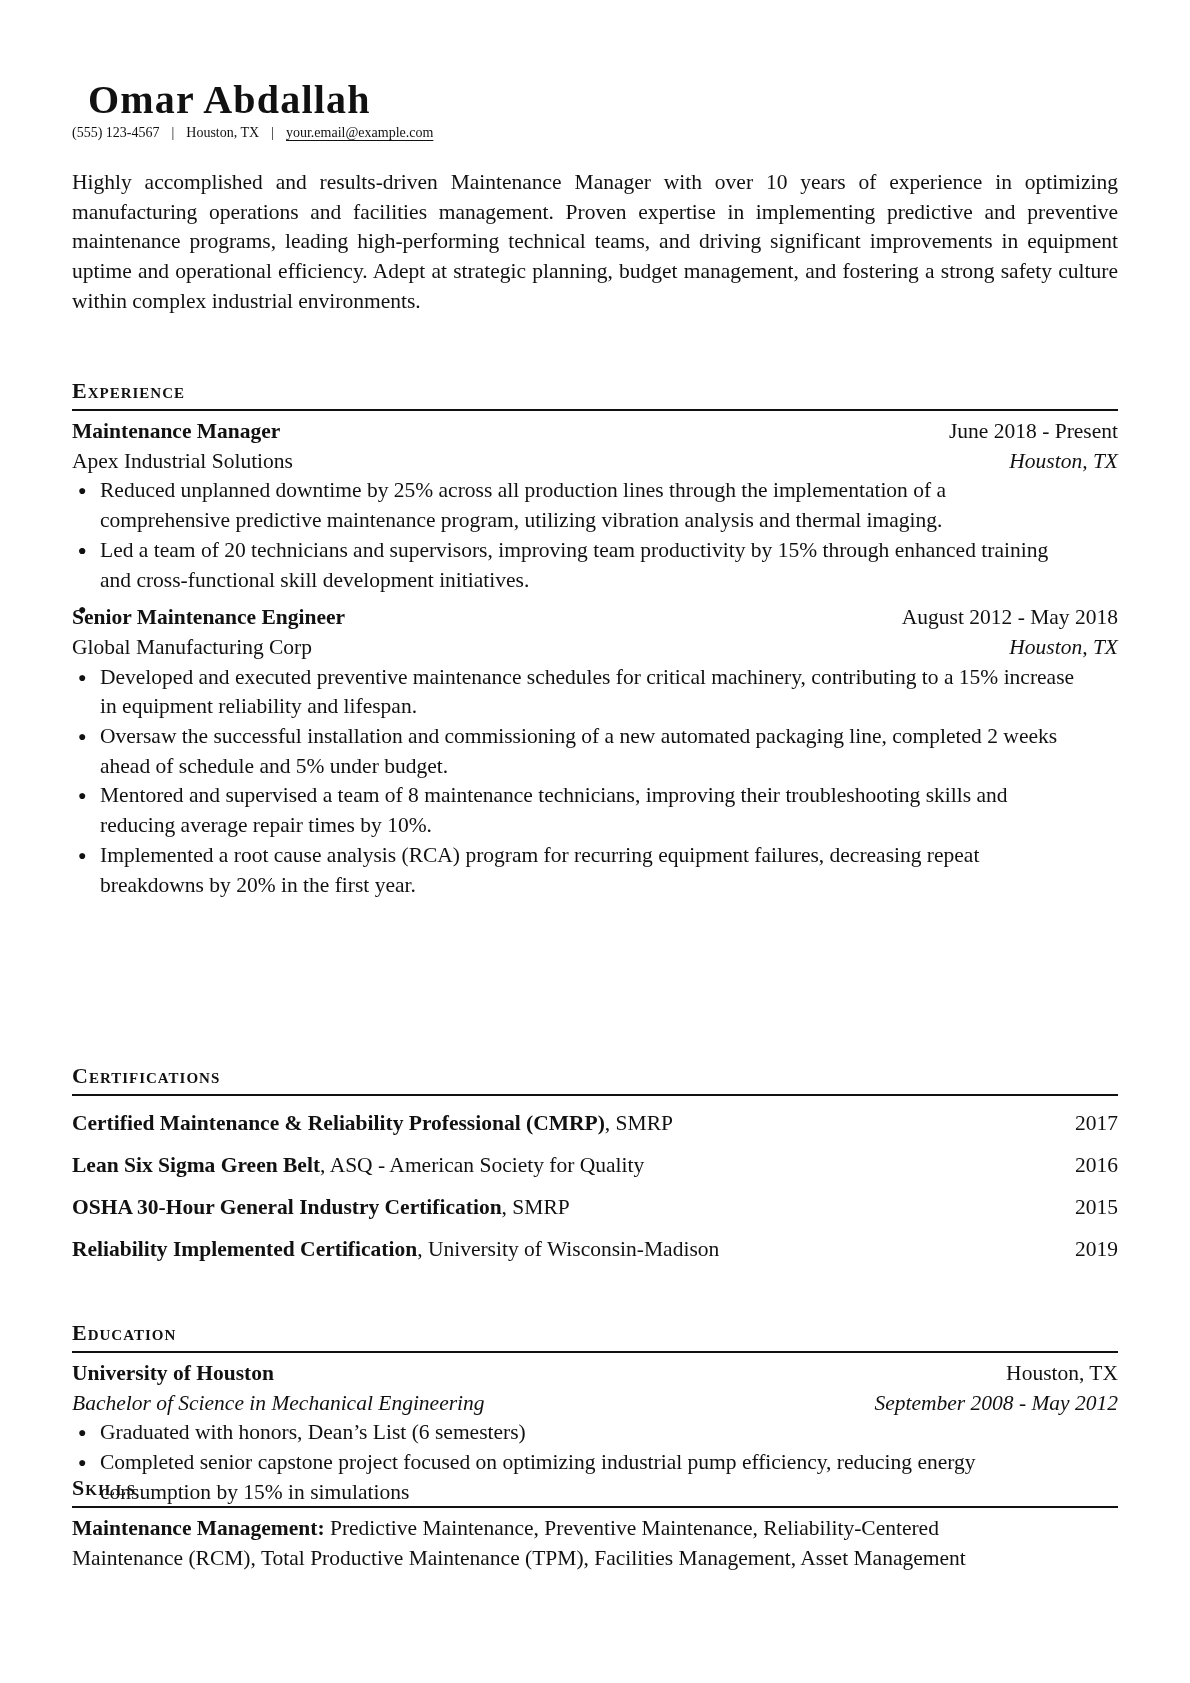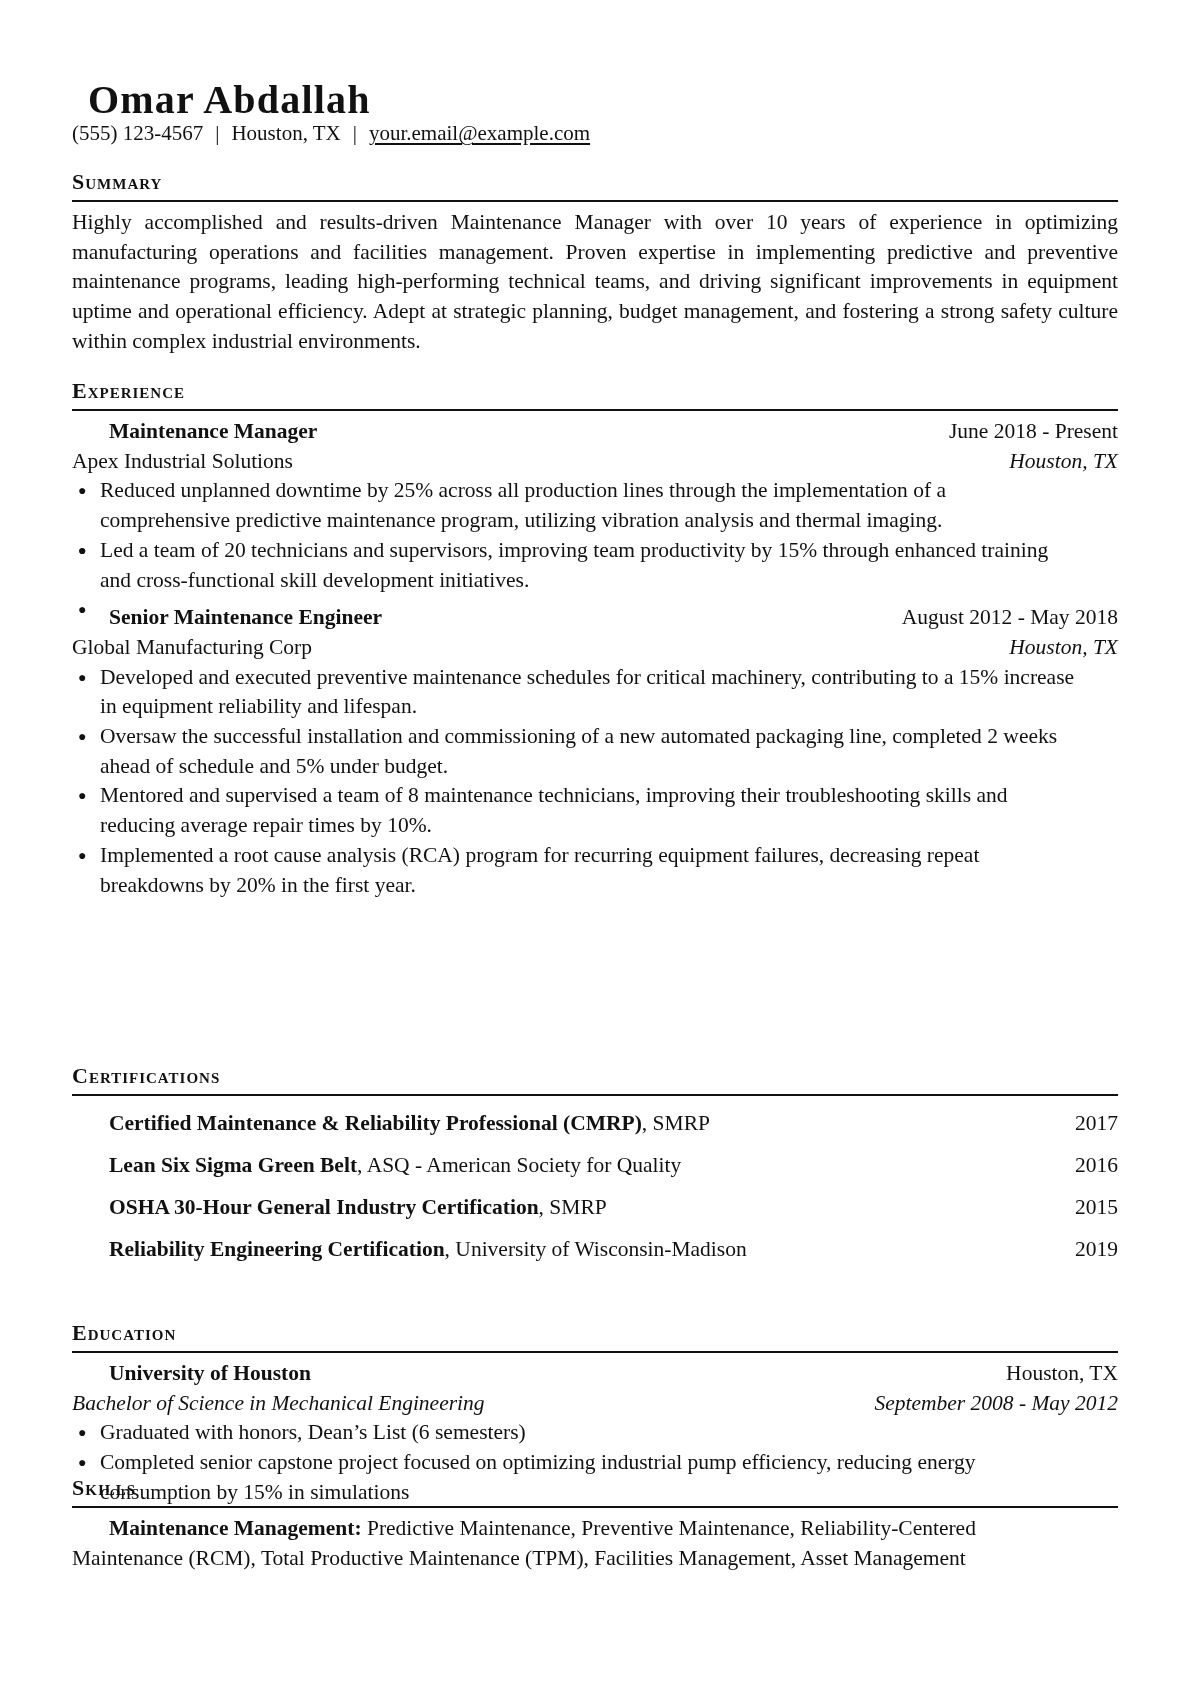--- a/index.html
+++ b/index.html
@@ -27,21 +27,21 @@
     font-size: 40px;
     line-height: 44px;
     font-weight: bold;
     letter-spacing: 1.2px;
     margin: 16px;
   }
   .contact {
     position: absolute;
     top: 118px;
     left: 0;
-    font-size: 21px;
+    font-size: 14px;
     line-height: 30px;
     white-space: nowrap;
   }
   .contact .sep { display: inline-block; margin: 0 12px; }
   .contact a { color: #111111; text-decoration: underline; text-underline-offset: 3px; }
 
   .section { position: absolute; left: 0; width: 1046px; }
   .sec-head {
     font-size: 22px;
     font-weight: bold;
@@ -51,21 +51,21 @@
     border-bottom: 2px solid #111111;
     padding-bottom: 4px;
     margin: 0 0 6px 0;
   }
   .row {
     display: flex;
     justify-content: space-between;
     align-items: baseline;
     line-height: 29.7px;
   }
-  .b { font-weight: bold; margin-left: 37px; }
+  .b { font-weight: bold; }
   .i { font-style: italic; }
   ul.bullets {
     list-style: none;
     margin: 0;
     padding: 0;
   }
   ul.bullets li {
     position: relative;
     padding-left: 28px;
     line-height: 29.7px;
@@ -87,21 +87,20 @@
 
 <div class="page">
 
   <h1 class="name">Omar Abdallah</h1>
 
   <div class="contact">
     <span>(555) 123-4567</span><span class="sep">|</span><span>Houston, TX</span><span class="sep">|</span><a href="#">your.email@example.com</a>
   </div>
 
   <div class="section" style="top:168px;">
-    <h2 class="sec-head">Summary</h2>
     <p class="summary-text">Highly accomplished and results-driven Maintenance Manager with over 10 years of experience in optimizing manufacturing operations and facilities management. Proven expertise in implementing predictive and preventive maintenance programs, leading high-performing technical teams, and driving significant improvements in equipment uptime and operational efficiency. Adept at strategic planning, budget management, and fostering a strong safety culture within complex industrial environments.</p>
   </div>
 
   <div class="section" style="top:377px;">
     <h2 class="sec-head">Experience</h2>
 
     <div class="job">
       <div class="row">
         <span class="b">Maintenance Manager</span>
         <span>June 2018 - Present</span>
@@ -144,21 +143,21 @@
     </div>
     <div class="cert-row">
       <span><span class="b">Lean Six Sigma Green Belt</span><span>, ASQ - American Society for Quality</span></span>
       <span>2016</span>
     </div>
     <div class="cert-row">
       <span><span class="b">OSHA 30-Hour General Industry Certification</span><span>, SMRP</span></span>
       <span>2015</span>
     </div>
     <div class="cert-row">
-      <span><span class="b">Reliability Engineering Certification</span><span>, University of Wisconsin-Madison</span></span>
+      <span><span class="b">Reliability Implemented Certification</span><span>, University of Wisconsin-Madison</span></span>
       <span>2019</span>
     </div>
   </div>
 
   <div class="section" style="top:1319px;">
     <h2 class="sec-head">Education</h2>
     <div class="row">
       <span class="b">University of Houston</span>
       <span>Houston, TX</span>
     </div>

